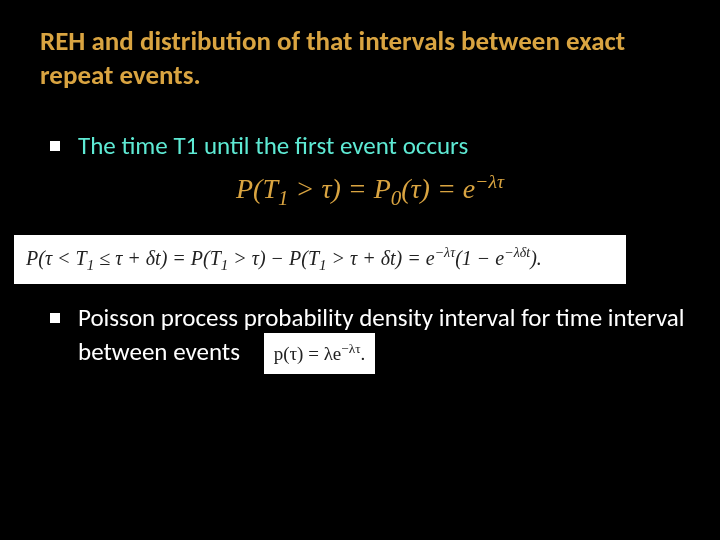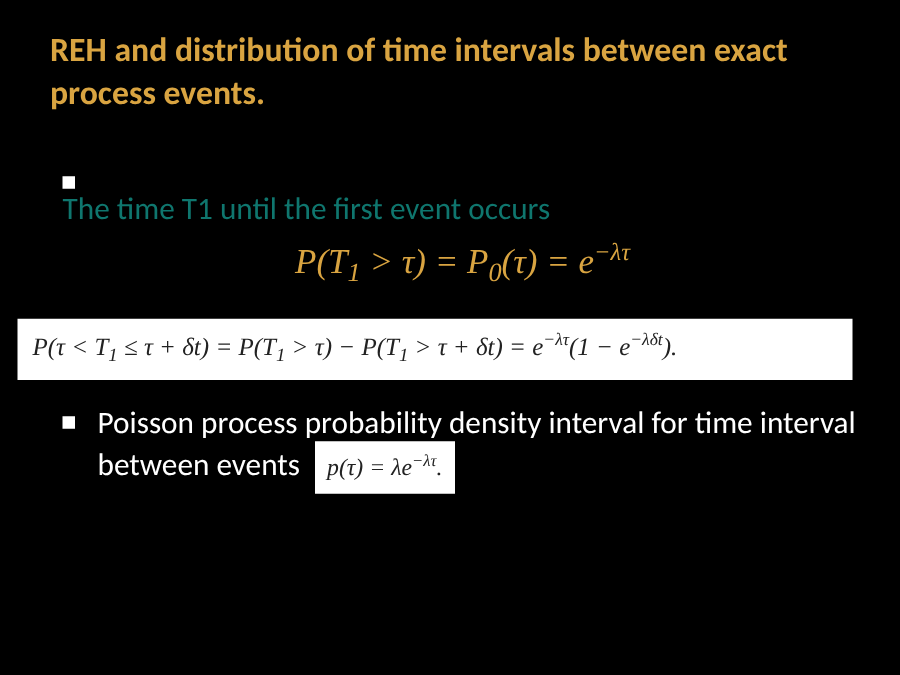--- a/index.html
+++ b/index.html
@@ -29,25 +29,24 @@
   }
   .content {
     position: absolute;
     top: 130px;
     left: 50px;
     right: 30px;
   }
   .bullet {
     display: flex;
     align-items: flex-start;
-    color: #0f766e;
+    color: #5eead4;
     font-size: 25px;
     line-height: 1.25;
     margin-bottom: 10px;
-    flex-direction: column;
   }
   .bullet .marker {
     width: 10px;
     height: 10px;
     background: #fff;
     flex: 0 0 10px;
     margin-top: 11px;
     margin-right: 18px;
   }
   .bullet .text {
@@ -62,21 +61,21 @@
     font-style: italic;
   }
   .formula-band {
     background: #fff;
     color: #222;
     font-family: "Cambria Math", "Times New Roman", serif;
     font-size: 20px;
     font-style: italic;
     padding: 10px 12px;
     margin: 8px 0 18px -36px;
-    width: 668px;
+    width: 612px;
     box-sizing: border-box;
   }
   .last-row {
     display: flex;
     align-items: flex-start;
     color: #fff;
     font-size: 25px;
     line-height: 1.25;
   }
   .last-row .marker {
@@ -86,34 +85,33 @@
     flex: 0 0 10px;
     margin-top: 11px;
     margin-right: 18px;
   }
   .inline-formula {
     display: inline-block;
     background: #fff;
     color: #222;
     font-family: "Cambria Math", "Times New Roman", serif;
     font-size: 19px;
-    font-style: italic;
     padding: 8px 10px;
-    margin-left: 6px;
+    margin-left: 18px;
     vertical-align: middle;
   }
   sup { font-size: 0.7em; }
   sub { font-size: 0.75em; }
 </style>
 </head>
 <body>
 
 <div class="slide">
 
-  <div class="title">REH and distribution of time intervals between exact process events.</div>
+  <div class="title">REH and distribution of that intervals between exact repeat events.</div>
 
   <div class="content">
 
     <div class="bullet">
       <div class="marker"></div>
       <div class="text">The time T1 until the first event occurs</div>
     </div>
 
     <div class="formula-center">P(T<sub>1</sub> &gt; τ) = P<sub>0</sub>(τ) = e<sup>−λτ</sup></div>
 

